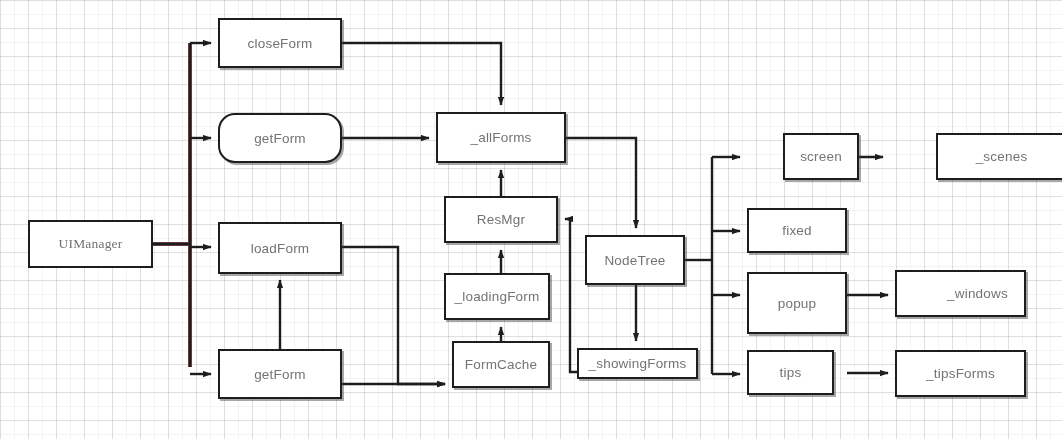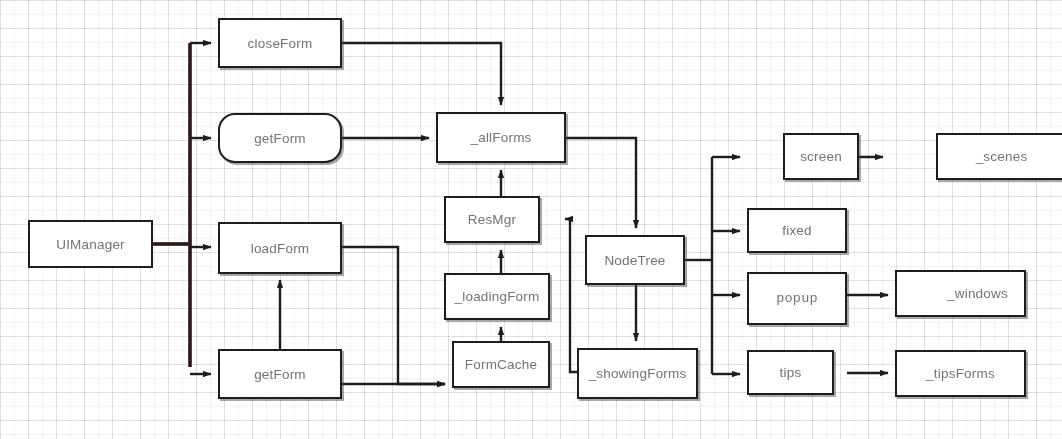--- a/index.html
+++ b/index.html
@@ -116,21 +116,21 @@
       <path d="M712,231 L740,231" marker-end="url(#arrow)"></path>
       <path d="M712,295 L740,295" marker-end="url(#arrow)"></path>
       <path d="M712,374 L740,374" marker-end="url(#arrow)"></path>
 
       <path d="M847,157 L883,157" marker-end="url(#arrow)"></path>
       <path d="M847,295 L888,295" marker-end="url(#arrow)"></path>
       <path d="M847,373 L888,373" marker-end="url(#arrow)"></path>
     </g>
   </svg>
 
-  <div class="node" style="left:28px; top:220px; width:125px; height:48px;">
+  <div class="node" style="left:28px; top:220px; width:125px; height:48px;font-family:Liberation Serif, serif;">
     <span class="node-label">UIManager</span>
   </div>
 
   <div class="node shadow" style="left:218px; top:18px; width:124px; height:50px;">
     <span class="node-label">closeForm</span>
   </div>
 
   <div class="node shadow" style="left:218px; top:113px; width:124px; height:50px;border-radius:17px;">
     <span class="node-label">getForm</span>
   </div>
@@ -140,49 +140,49 @@
   </div>
 
   <div class="node shadow" style="left:218px; top:349px; width:124px; height:50px;">
     <span class="node-label">getForm</span>
   </div>
 
   <div class="node shadow" style="left:436px; top:112px; width:130px; height:51px;">
     <span class="node-label">_allForms</span>
   </div>
 
-  <div class="node shadow" style="left:444px; top:196px; width:96px; height:47px;">
+  <div class="node shadow" style="left:444px; top:196px; width:114px; height:47px;">
     <span class="node-label">ResMgr</span>
   </div>
 
   <div class="node shadow" style="left:444px; top:273px; width:106px; height:47px;">
     <span class="node-label">_loadingForm</span>
   </div>
 
   <div class="node shadow" style="left:452px; top:341px; width:98px; height:47px;">
     <span class="node-label">FormCache</span>
   </div>
 
   <div class="node shadow" style="left:585px; top:235px; width:100px; height:50px;">
     <span class="node-label">NodeTree</span>
   </div>
 
-  <div class="node shadow" style="left:577px; top:348px; width:121px; height:51px;">
+  <div class="node shadow" style="left:577px; top:348px; width:121px; height:31px;">
     <span class="node-label">_showingForms</span>
   </div>
 
   <div class="node shadow" style="left:747px; top:133px; width:76px; height:47px;margin-left:36px;">
     <span class="node-label">screen</span>
   </div>
 
   <div class="node shadow" style="left:747px; top:208px; width:100px; height:45px;">
     <span class="node-label">fixed</span>
   </div>
 
-  <div class="node shadow" style="left:747px; top:272px; width:100px; height:53px;font-family:Liberation Mono, monospace;">
+  <div class="node shadow" style="left:747px; top:272px; width:100px; height:62px;">
     <span class="node-label">popup</span>
   </div>
 
   <div class="node shadow" style="left:747px; top:350px; width:87px; height:45px;">
     <span class="node-label">tips</span>
   </div>
 
   <div class="node shadow" style="left:890px; top:133px; width:131px; height:47px;margin-left:46px;">
     <span class="node-label">_scenes</span>
   </div>

